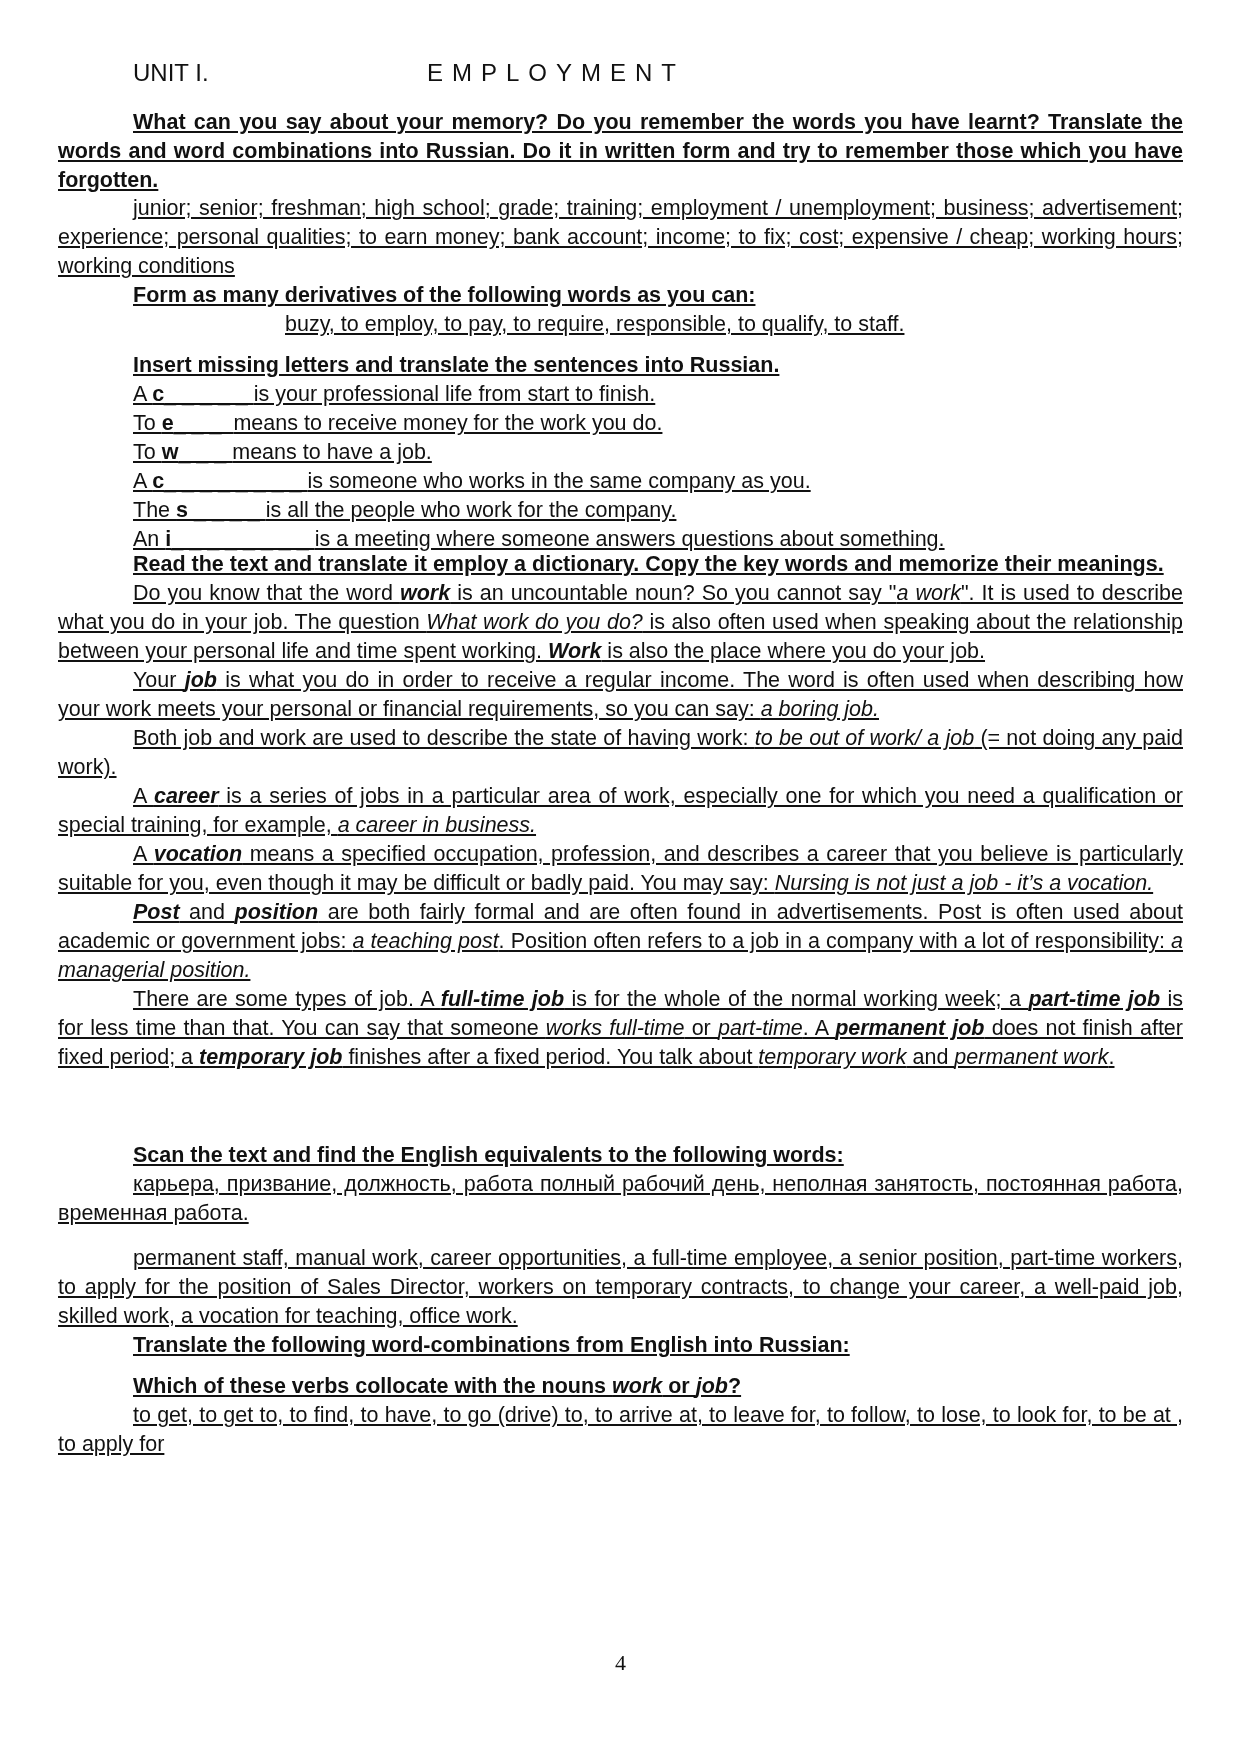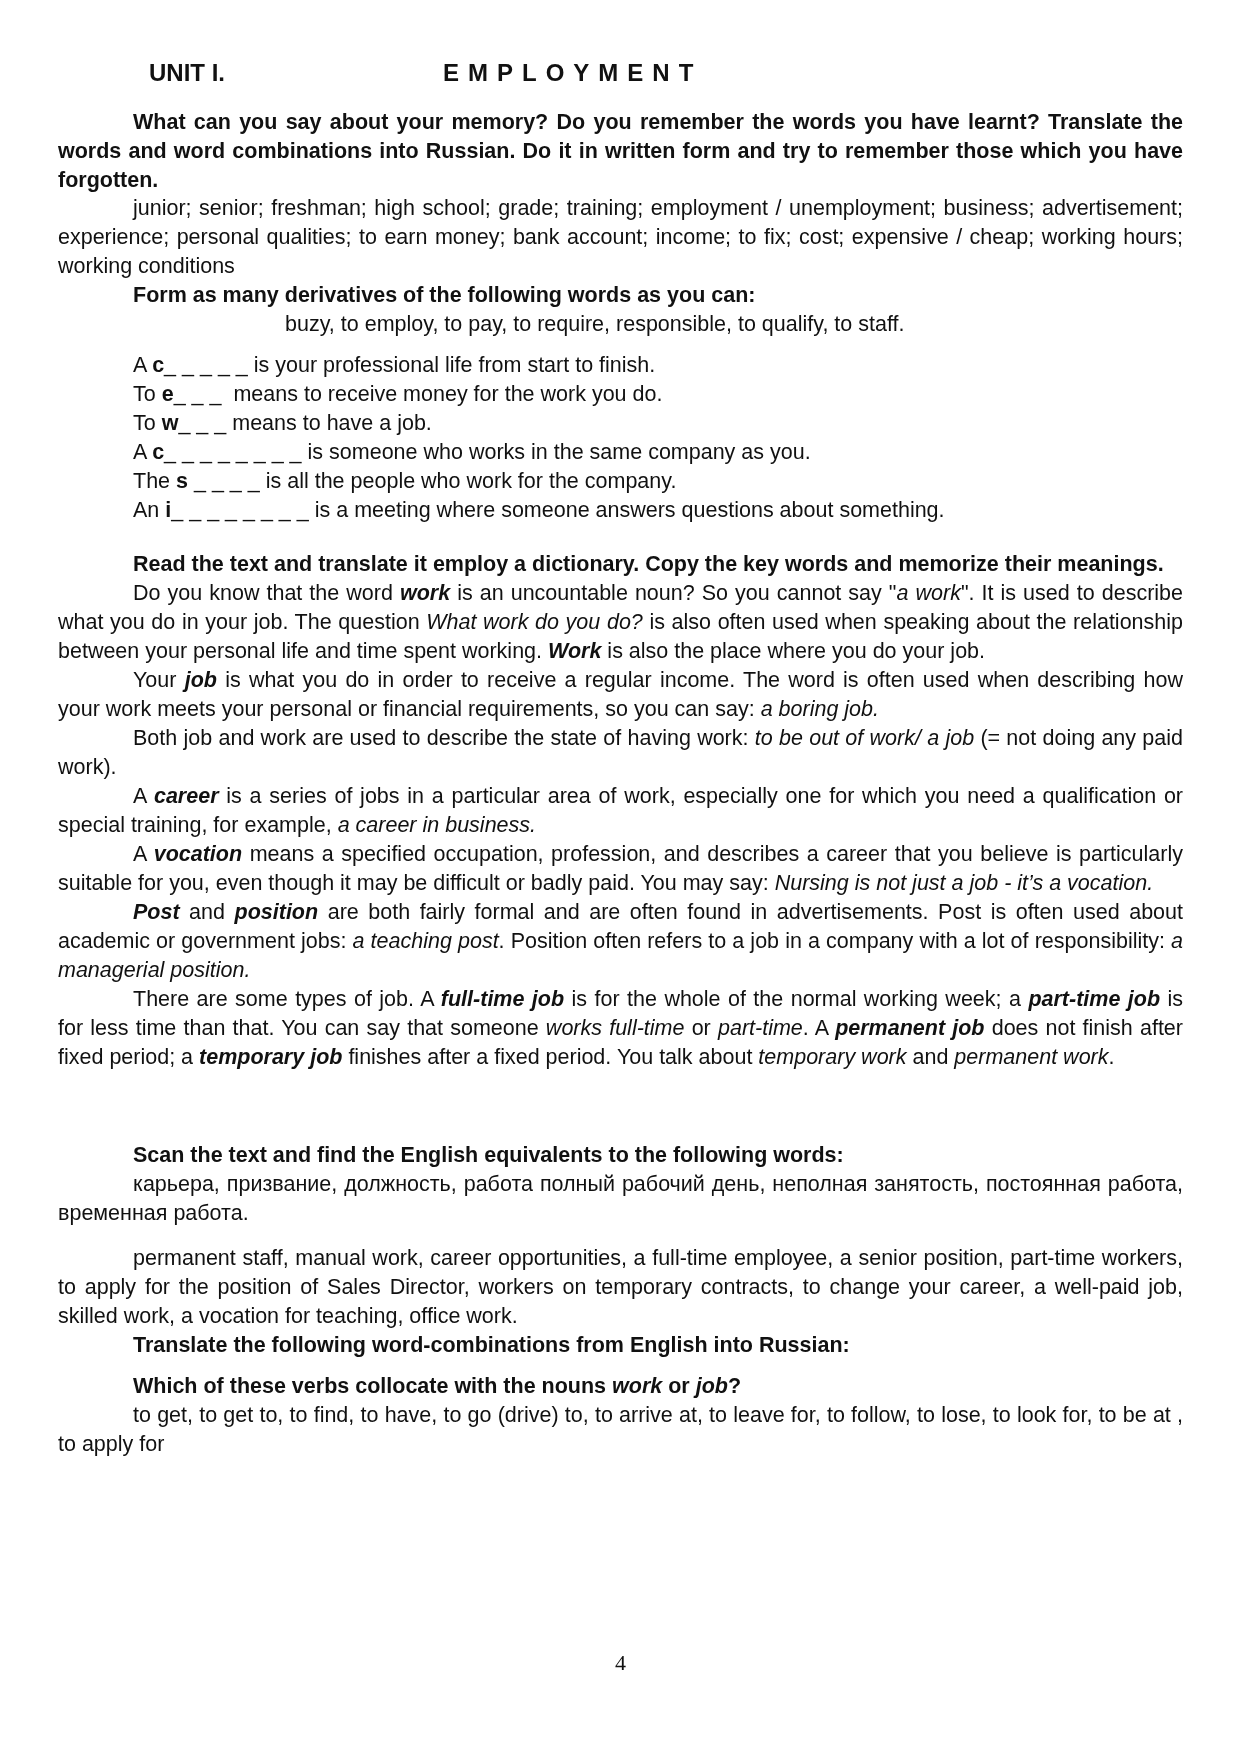--- a/index.html
+++ b/index.html
@@ -2,24 +2,24 @@
 <html><head>
 <meta charset="utf-8">
 <style>
   html, body { margin: 0; padding: 0; background: #ffffff; }
   body { width: 1241px; height: 1754px; position: relative; overflow: hidden; }
   .page {
     position: absolute; left: 58px; top: 0; width: 1125px;
     font-family: "Liberation Sans", sans-serif;
     font-size: 21.5px; line-height: 29px; color: #111;
   }
-  .title-row { position: absolute; top: 58px; left: 75px; font-weight: bold; font-size: 24px; letter-spacing: 0; white-space: nowrap; margin-left: 16px; }
+  .title-row { position: absolute; top: 58px; left: 75px; font-weight: normal; font-size: 24px; letter-spacing: 0; white-space: nowrap; }
   .title-row .unit { display: inline-block; width: 294px; }
   .title-row .topic { letter-spacing: 9px; }
-  .block { position: absolute; left: 0; width: 1125px; }
+  .block { position: absolute; left: 0; width: 1125px; text-decoration: underline; }
   p { margin: 0; text-align: justify; }
   .ind { text-indent: 75px; }
   .b { font-weight: bold; }
   .bi { font-weight: bold; font-style: italic; }
   .i { font-style: italic; }
   .center-line { padding-left: 227px; white-space: nowrap; }
   .gap-line { padding-left: 75px; white-space: nowrap; }
   .page-number { position: absolute; top: 1648px; left: 0; width: 1125px; text-align: center; font-family: "Liberation Serif", serif; font-size: 22px; }
 </style>
 </head>
@@ -35,20 +35,21 @@
     <p class="ind b">What can you say about your memory? Do you remember the words you have learnt? Translate the words and word combinations into Russian. Do it in written form and try to remember those which you have forgotten.</p>
     <p class="ind" style="margin-top:-1px;">junior; senior; freshman; high school; grade; training; employment / unemployment; business; advertisement; experience; personal qualities; to earn money; bank account; income; to fix; cost; expensive / cheap; working hours; working conditions</p>
   </div>
 
   <div class="block" style="top:281px;">
     <p class="ind b">Form as many derivatives of the following words as you can:</p>
     <p class="center-line">buzy, to employ, to pay, to require, responsible, to qualify, to staff.</p>
   </div>
 
   <div class="block" style="top:351px;">
+    <p class="ind b">Insert missing letters and translate the sentences into Russian.</p>
     <p class="gap-line"><span>A </span><span class="b">c</span><span>_ _ _ _ _ </span><span>is your professional life from start to finish.</span></p>
     <p class="gap-line"><span>To </span><span class="b">e</span><span style="white-space:pre">_ _ _  </span><span>means to receive money for the work you do.</span></p>
     <p class="gap-line"><span>To </span><span class="b">w</span><span>_ _ _ </span><span>means to have a job.</span></p>
     <p class="gap-line"><span>A </span><span class="b">c</span><span>_ _ _ _ _ _ _ _ </span><span>is someone who works in the same company as you.</span></p>
     <p class="gap-line"><span>The </span><span class="b">s</span><span style="white-space:pre"> _ _ _ _ </span><span>is all the people who work for the company.</span></p>
     <p class="gap-line"><span>An </span><span class="b">i</span><span>_ _ _ _ _ _ _ _ </span><span>is a meeting where someone answers questions about something.</span></p>
   </div>
 
   <div class="block" style="top:550px;">
     <p class="ind b">Read the text and translate it employ a dictionary. Copy the key words and memorize their meanings.</p>

